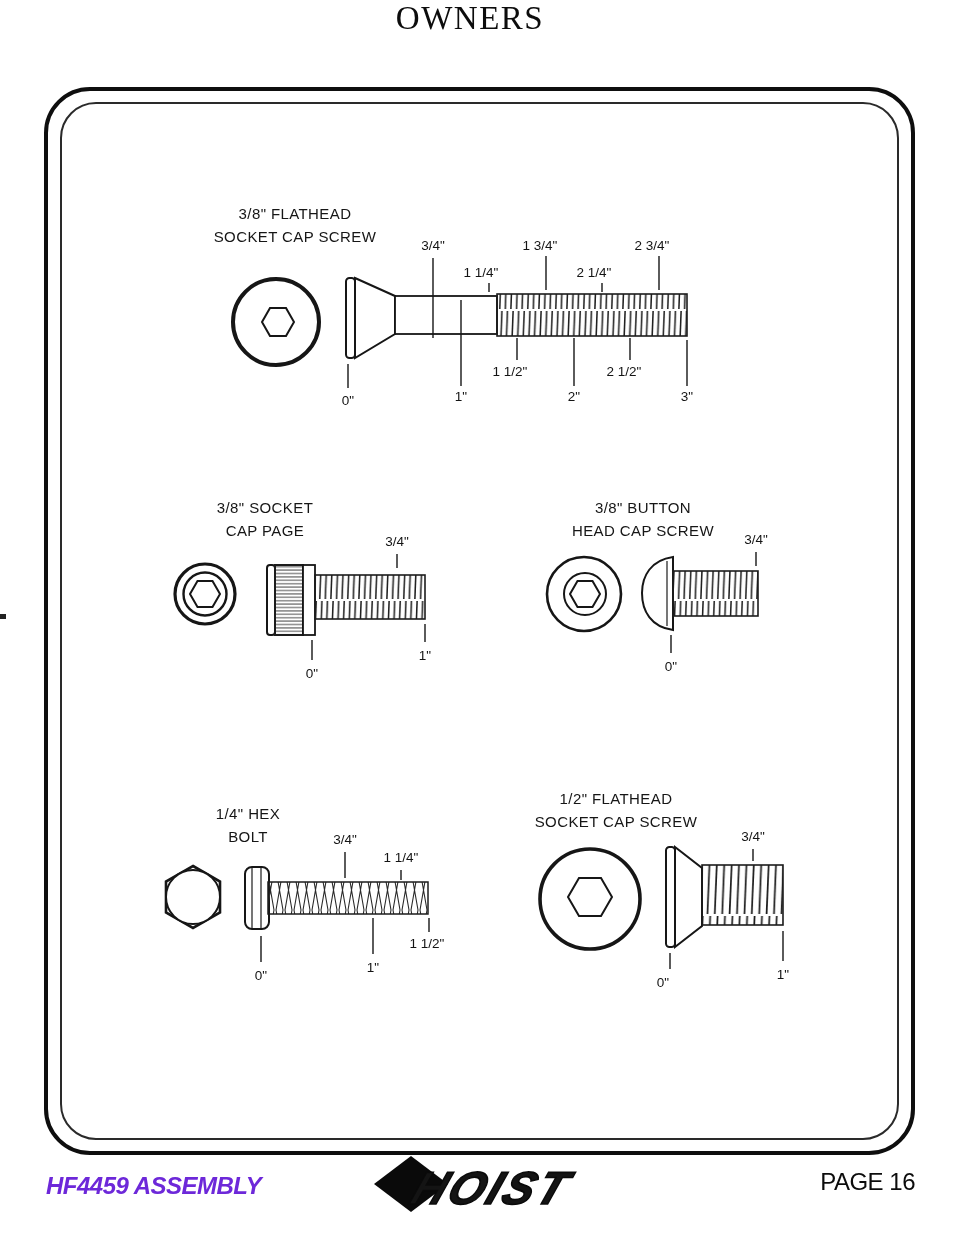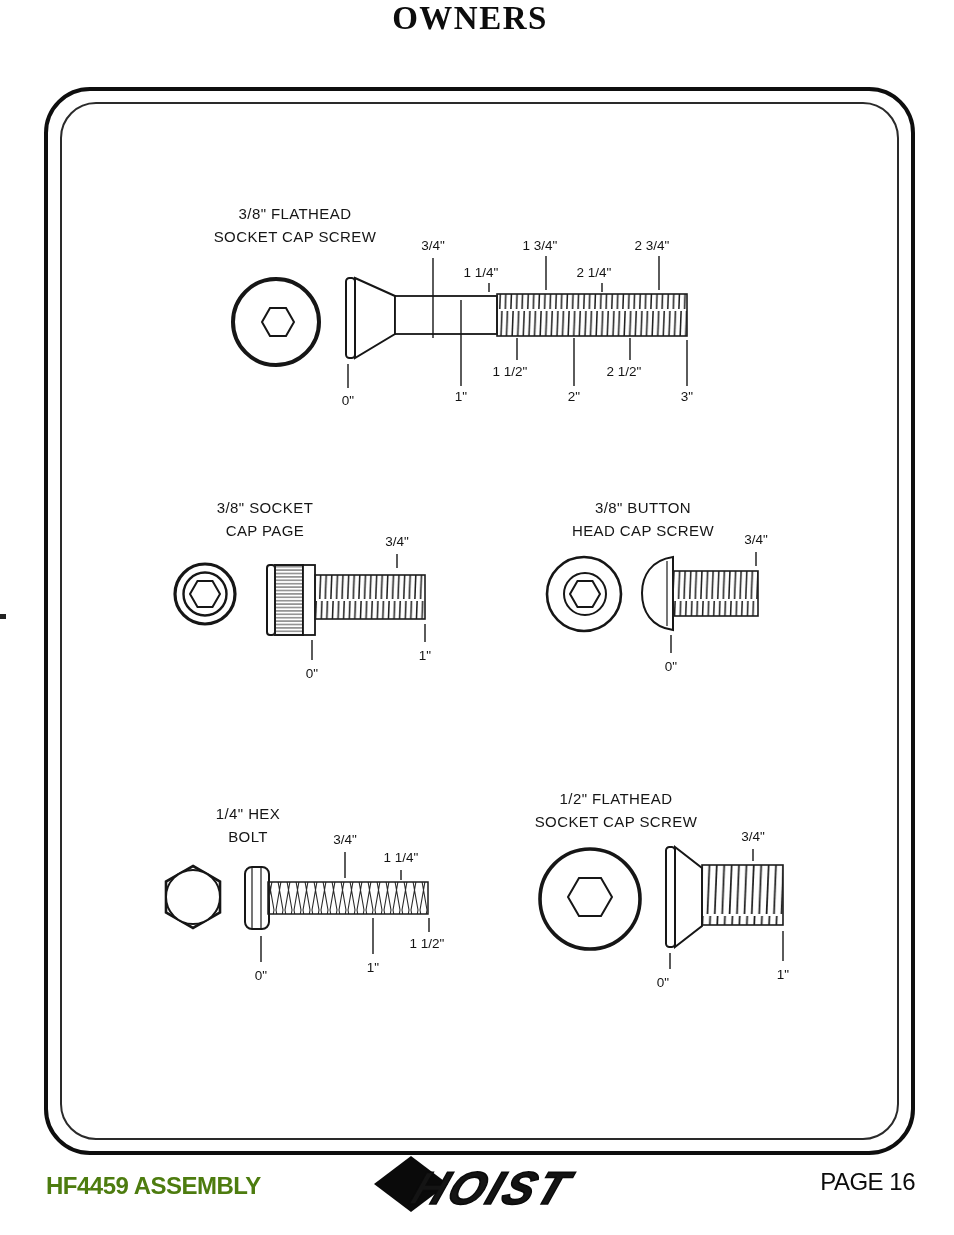--- a/index.html
+++ b/index.html
@@ -4,21 +4,21 @@
 <style>
   * { margin:0; padding:0; box-sizing:border-box; }
   html,body { width:954px; height:1235px; background:#fff; }
   body { position:relative; font-family:"Liberation Sans", sans-serif; color:#111; overflow:hidden; }
 
   .abs { position:absolute; }
 
   
   .page-title {
     left:0; top:8; width:940px; text-align:center;
-    font-family:"Liberation Serif", serif; font-weight:bold;
+    font-family:"Liberation Serif", serif; font-weight:normal;
     font-size:33px; line-height:37px; letter-spacing:1.5px; color:#0c0c0c;
   }
 
   
   .frame-outer {
     left:44px; top:87px; width:871px; height:1068px;
     border:4px solid #0e0e0e; border-radius:46px;
   }
   .frame-inner {
     left:60px; top:102px; width:839px; height:1038px;
@@ -33,21 +33,21 @@
   }
 
   svg text {
     font-family:"Liberation Sans", sans-serif;
     font-size:13.5px; fill:#141414; text-anchor:middle;
   }
   svg .shape { fill:#fff; stroke:#161616; }
   svg .mline { stroke:#161616; stroke-width:1.4; }
 
   
-  .footer-left  { left:46px;  top:1172px; font-size:24px; font-weight:bold; letter-spacing:-0.5px; color:#4d7c0f; }
+  .footer-left  { left:46px;  top:1172px; font-size:24px; font-weight:bold; letter-spacing:-0.5px; color:#6d28d9;font-style:italic; }
   .footer-right { right:39px; top:1168px; font-size:24px; font-weight:normal; letter-spacing:-0.5px; color:#0c0c0c; }
 
   .artifact { left:0; top:614px; width:6px; height:5px; background:#222; }
 </style>
 </head>
 <body>
 
 <div class="abs page-title">
   <div>OWNERS</div>
 </div>

